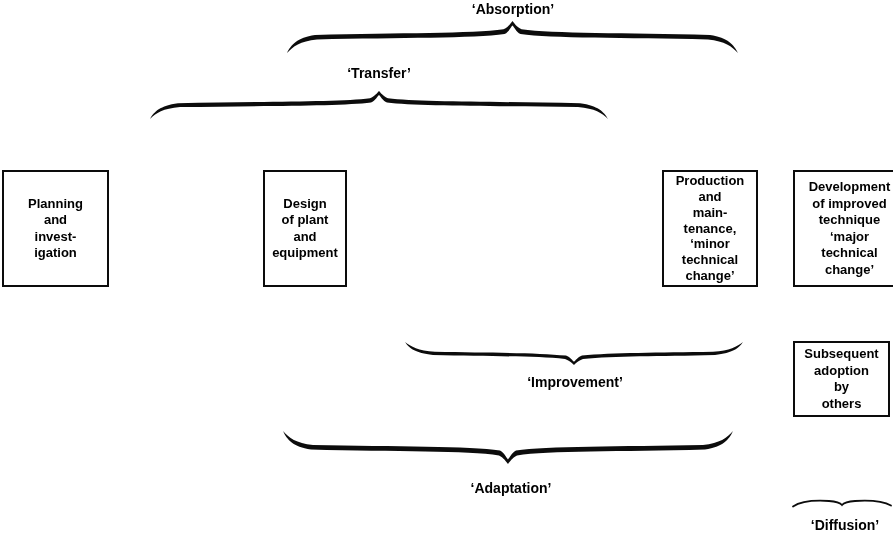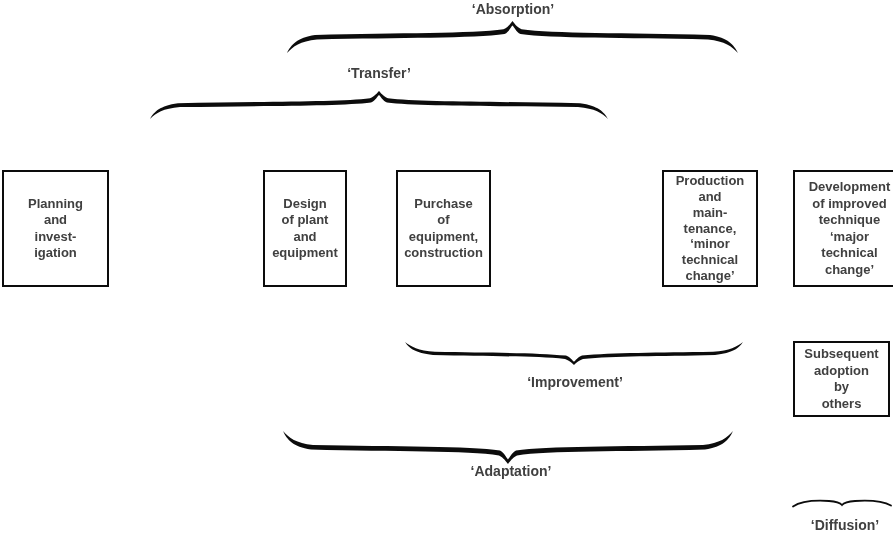--- a/index.html
+++ b/index.html
@@ -1,21 +1,21 @@
 <!DOCTYPE html>
 <html><head>
 <meta charset="utf-8">
 <style>
   html,body{margin:0;padding:0;background:#f5f5f5;}
   #canvas{
     position:relative;
     width:893px;height:535px;
     background:#ffffff;
     font-family:"Liberation Sans", sans-serif;
-    color:#404040;
+    color:#000000;
     overflow:hidden;
   }
   .box{
     position:absolute;
     box-sizing:border-box;
     border:2.5px solid #0c0c0c;
     background:#ffffff;
     display:flex;
     align-items:center;
     justify-content:center;
@@ -57,26 +57,20 @@
 and
 invest-
 igation</span>
   </div>
   <div class="box" style="left:263px;top:170px;width:84px;height:117px">
     <span class="txt">Design
 of plant
 and
 equipment</span>
   </div>
-  <div class="box" style="left:396px;top:170px;width:95px;height:117px">
-    <span class="txt">Purchase
-of
-equipment,
-construction</span>
-  </div>
   <div class="box lines-7" style="left:662px;top:170px;width:96px;height:117px">
     <span class="txt">Production
 and
 main-
 tenance,
 ‘minor
 technical
 change’</span>
   </div>
   <div class="box" style="left:793px;top:170px;width:113px;height:117px">
@@ -96,20 +90,20 @@
   </div>
 
   <svg class="brace" style="left:405px;top:342px" width="338" height="23" viewBox="0 0 338 23">
       <path fill="#0c0c0c" d="M0.0,0.0C4.0,6.0 10.0,11.0 28.0,13.0C84.5,14.5 129.0,13.8 160.0,17.0C165.0,18.9 167.0,21.2 169.0,23.0C171.0,21.2 173.0,18.9 178.0,17.0C209.0,13.8 253.5,14.5 310.0,13.0C328.0,11.0 334.0,6.0 338.0,0.0C332.0,4.8 325.0,8.5 308.0,9.8C253.5,10.9 207.0,10.5 177.0,13.6C172.5,15.2 170.3,19.1 169.0,19.8C167.7,19.1 165.5,15.2 161.0,13.6C131.0,10.5 84.5,10.9 30.0,9.8C13.0,8.5 6.0,4.8 0.0,0.0Z"></path>
     </svg>
   <svg class="brace" style="left:283px;top:431px" width="450" height="33" viewBox="0 0 450 33">
       <path fill="#0c0c0c" d="M0.0,0.0C4.0,8.6 10.0,15.8 28.0,18.6C112.5,20.8 185.0,19.8 216.0,24.4C221.0,27.1 223.0,30.4 225.0,33.0C227.0,30.4 229.0,27.1 234.0,24.4C265.0,19.8 337.5,20.8 422.0,18.6C440.0,15.8 446.0,8.6 450.0,0.0C444.0,6.9 437.0,12.2 420.0,14.0C337.5,15.7 263.0,15.0 233.0,19.5C228.5,21.8 226.3,27.4 225.0,28.4C223.7,27.4 221.5,21.8 217.0,19.5C187.0,15.0 112.5,15.7 30.0,14.0C13.0,12.2 6.0,6.9 0.0,0.0Z"></path>
     </svg>
 
   <div class="brace-label" style="left:575px;top:374px">‘Improvement’</div>
-  <div class="brace-label" style="left:511px;top:463px">‘Adaptation’</div>
+  <div class="brace-label" style="left:511px;top:480px">‘Adaptation’</div>
 
   <svg class="brace" style="left:793px;top:498px" width="98" height="10" viewBox="0 0 98 10">
     <path d="M0,8.5 C8,3 20,2 36,3 C43,3.4 46.5,4 49,7 C51.5,4 55,3.4 62,3 C78,2 90,3 98,7.5" fill="none" stroke="#0c0c0c" stroke-width="1.8" stroke-linecap="round"></path>
   </svg>
   <div class="brace-label" style="left:845px;top:517px">‘Diffusion’</div>
 
 </div>
 
 </body></html>

